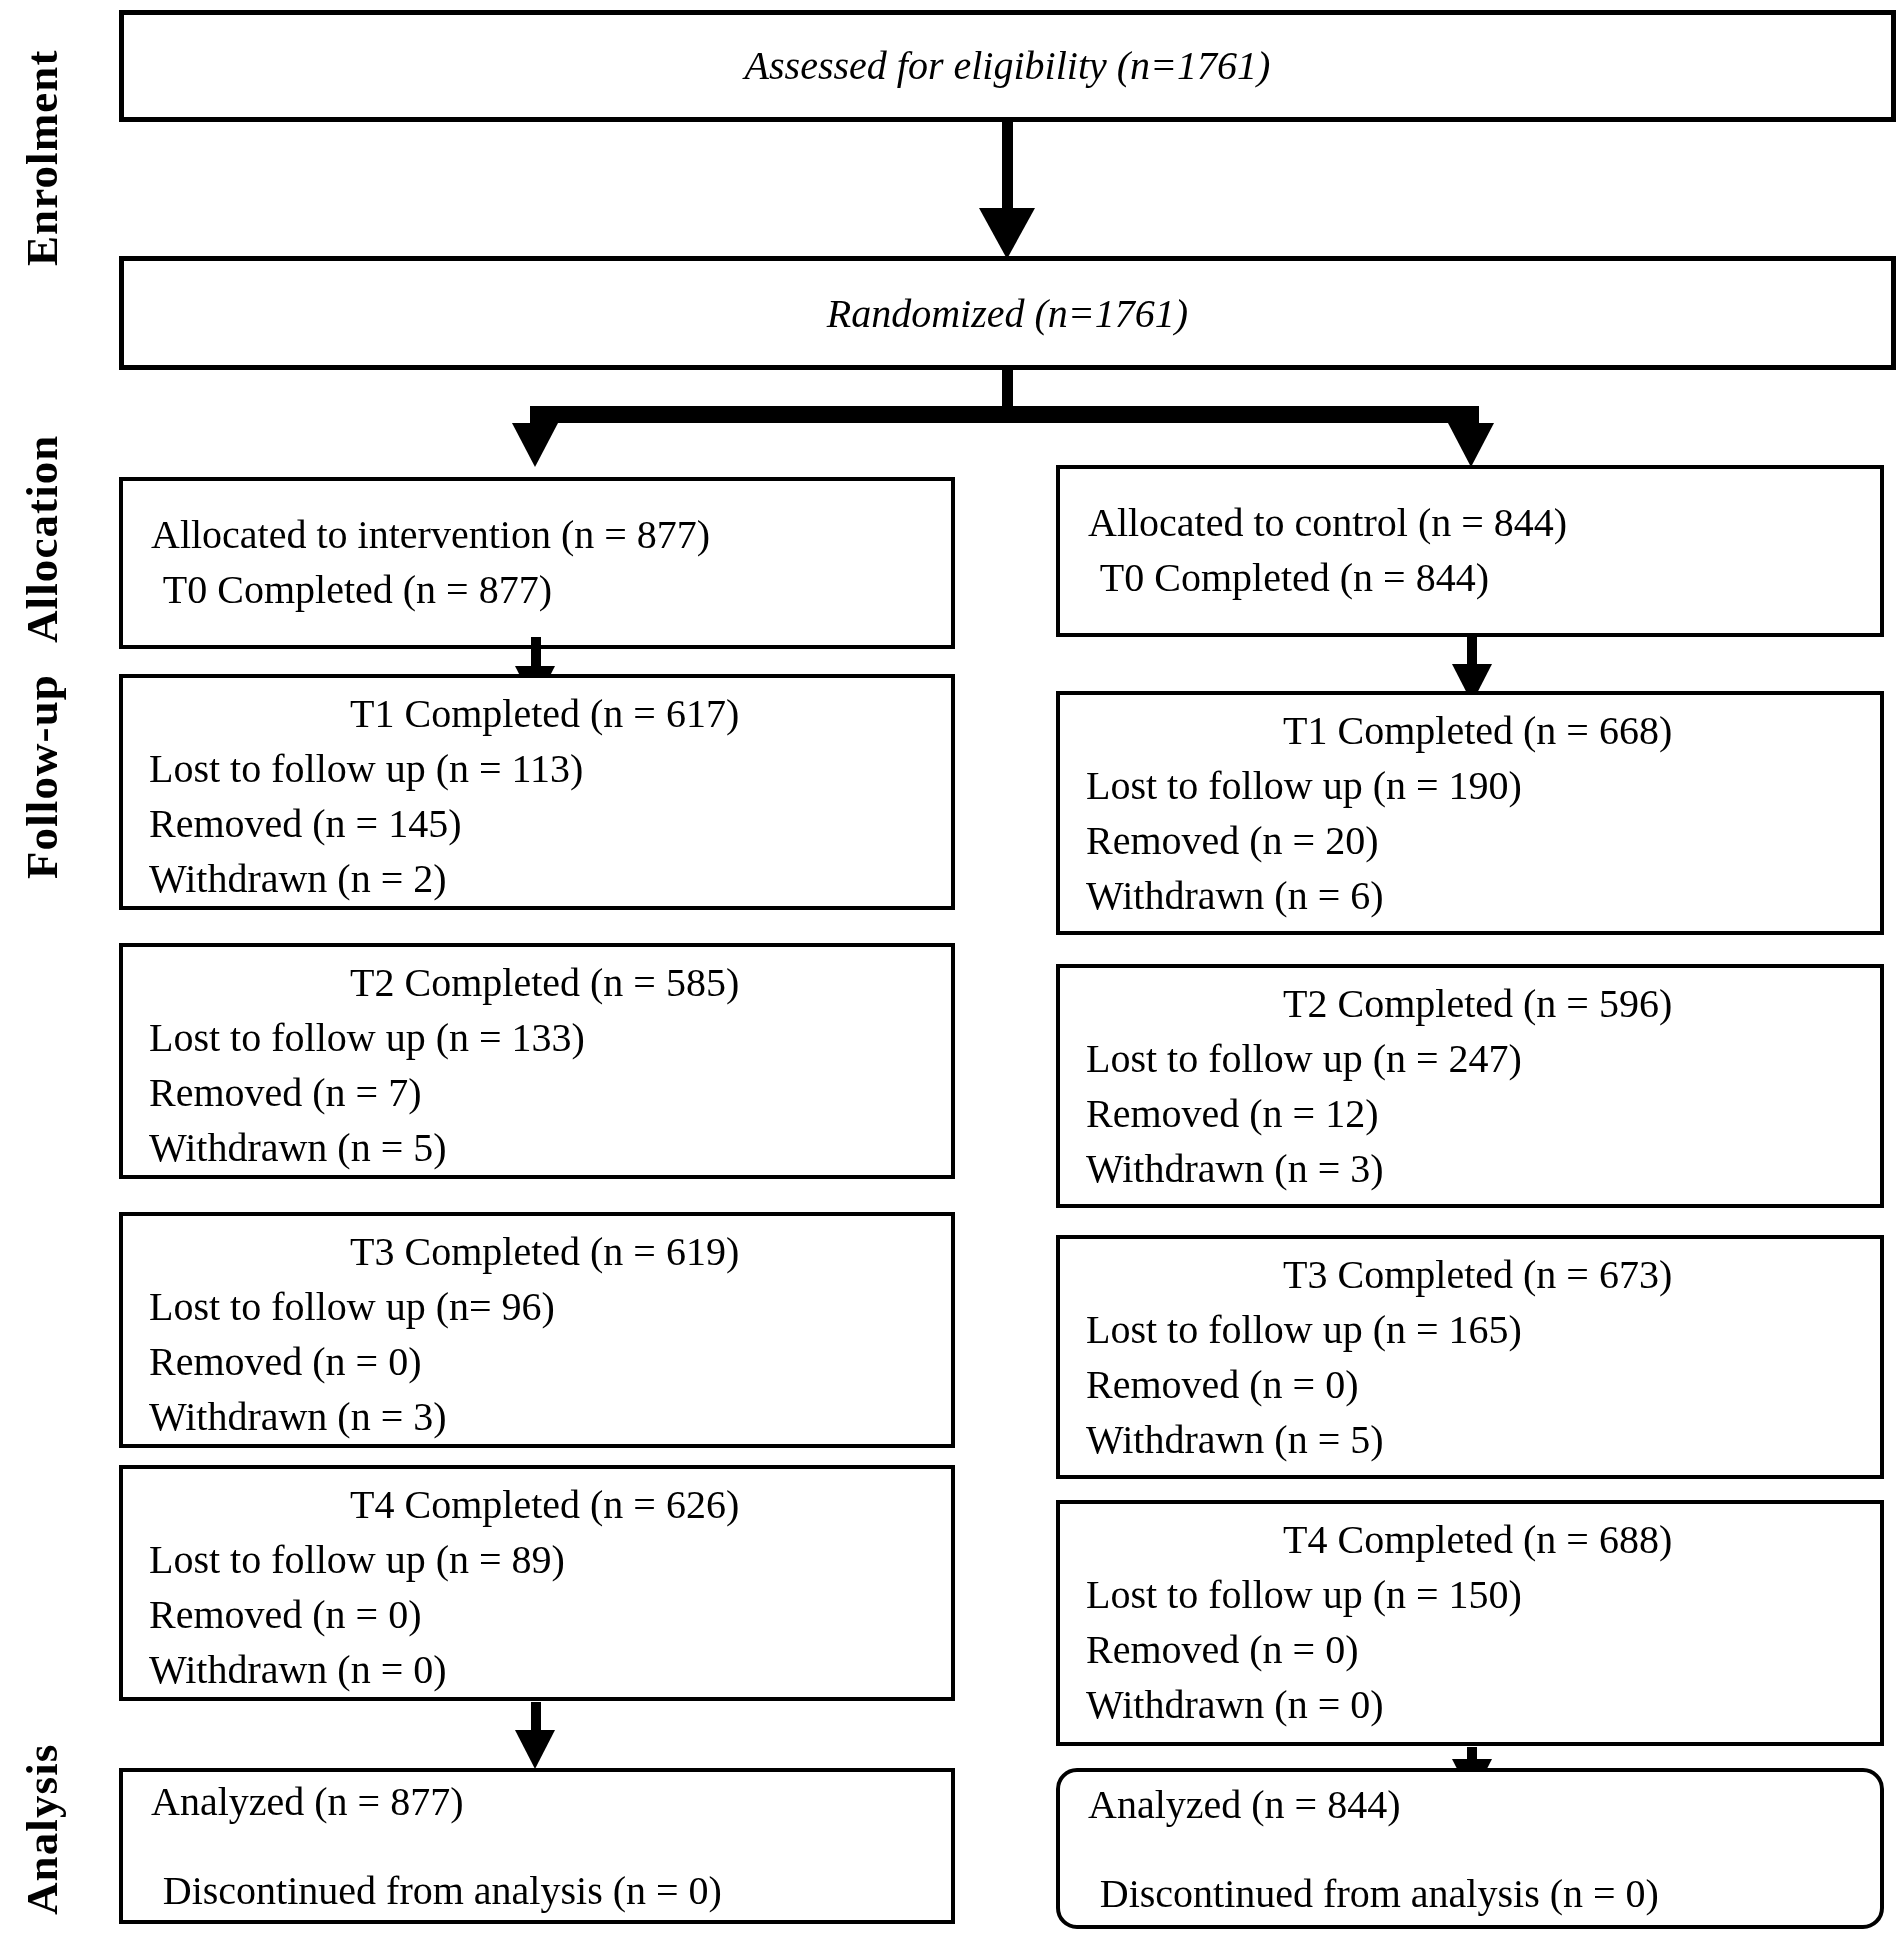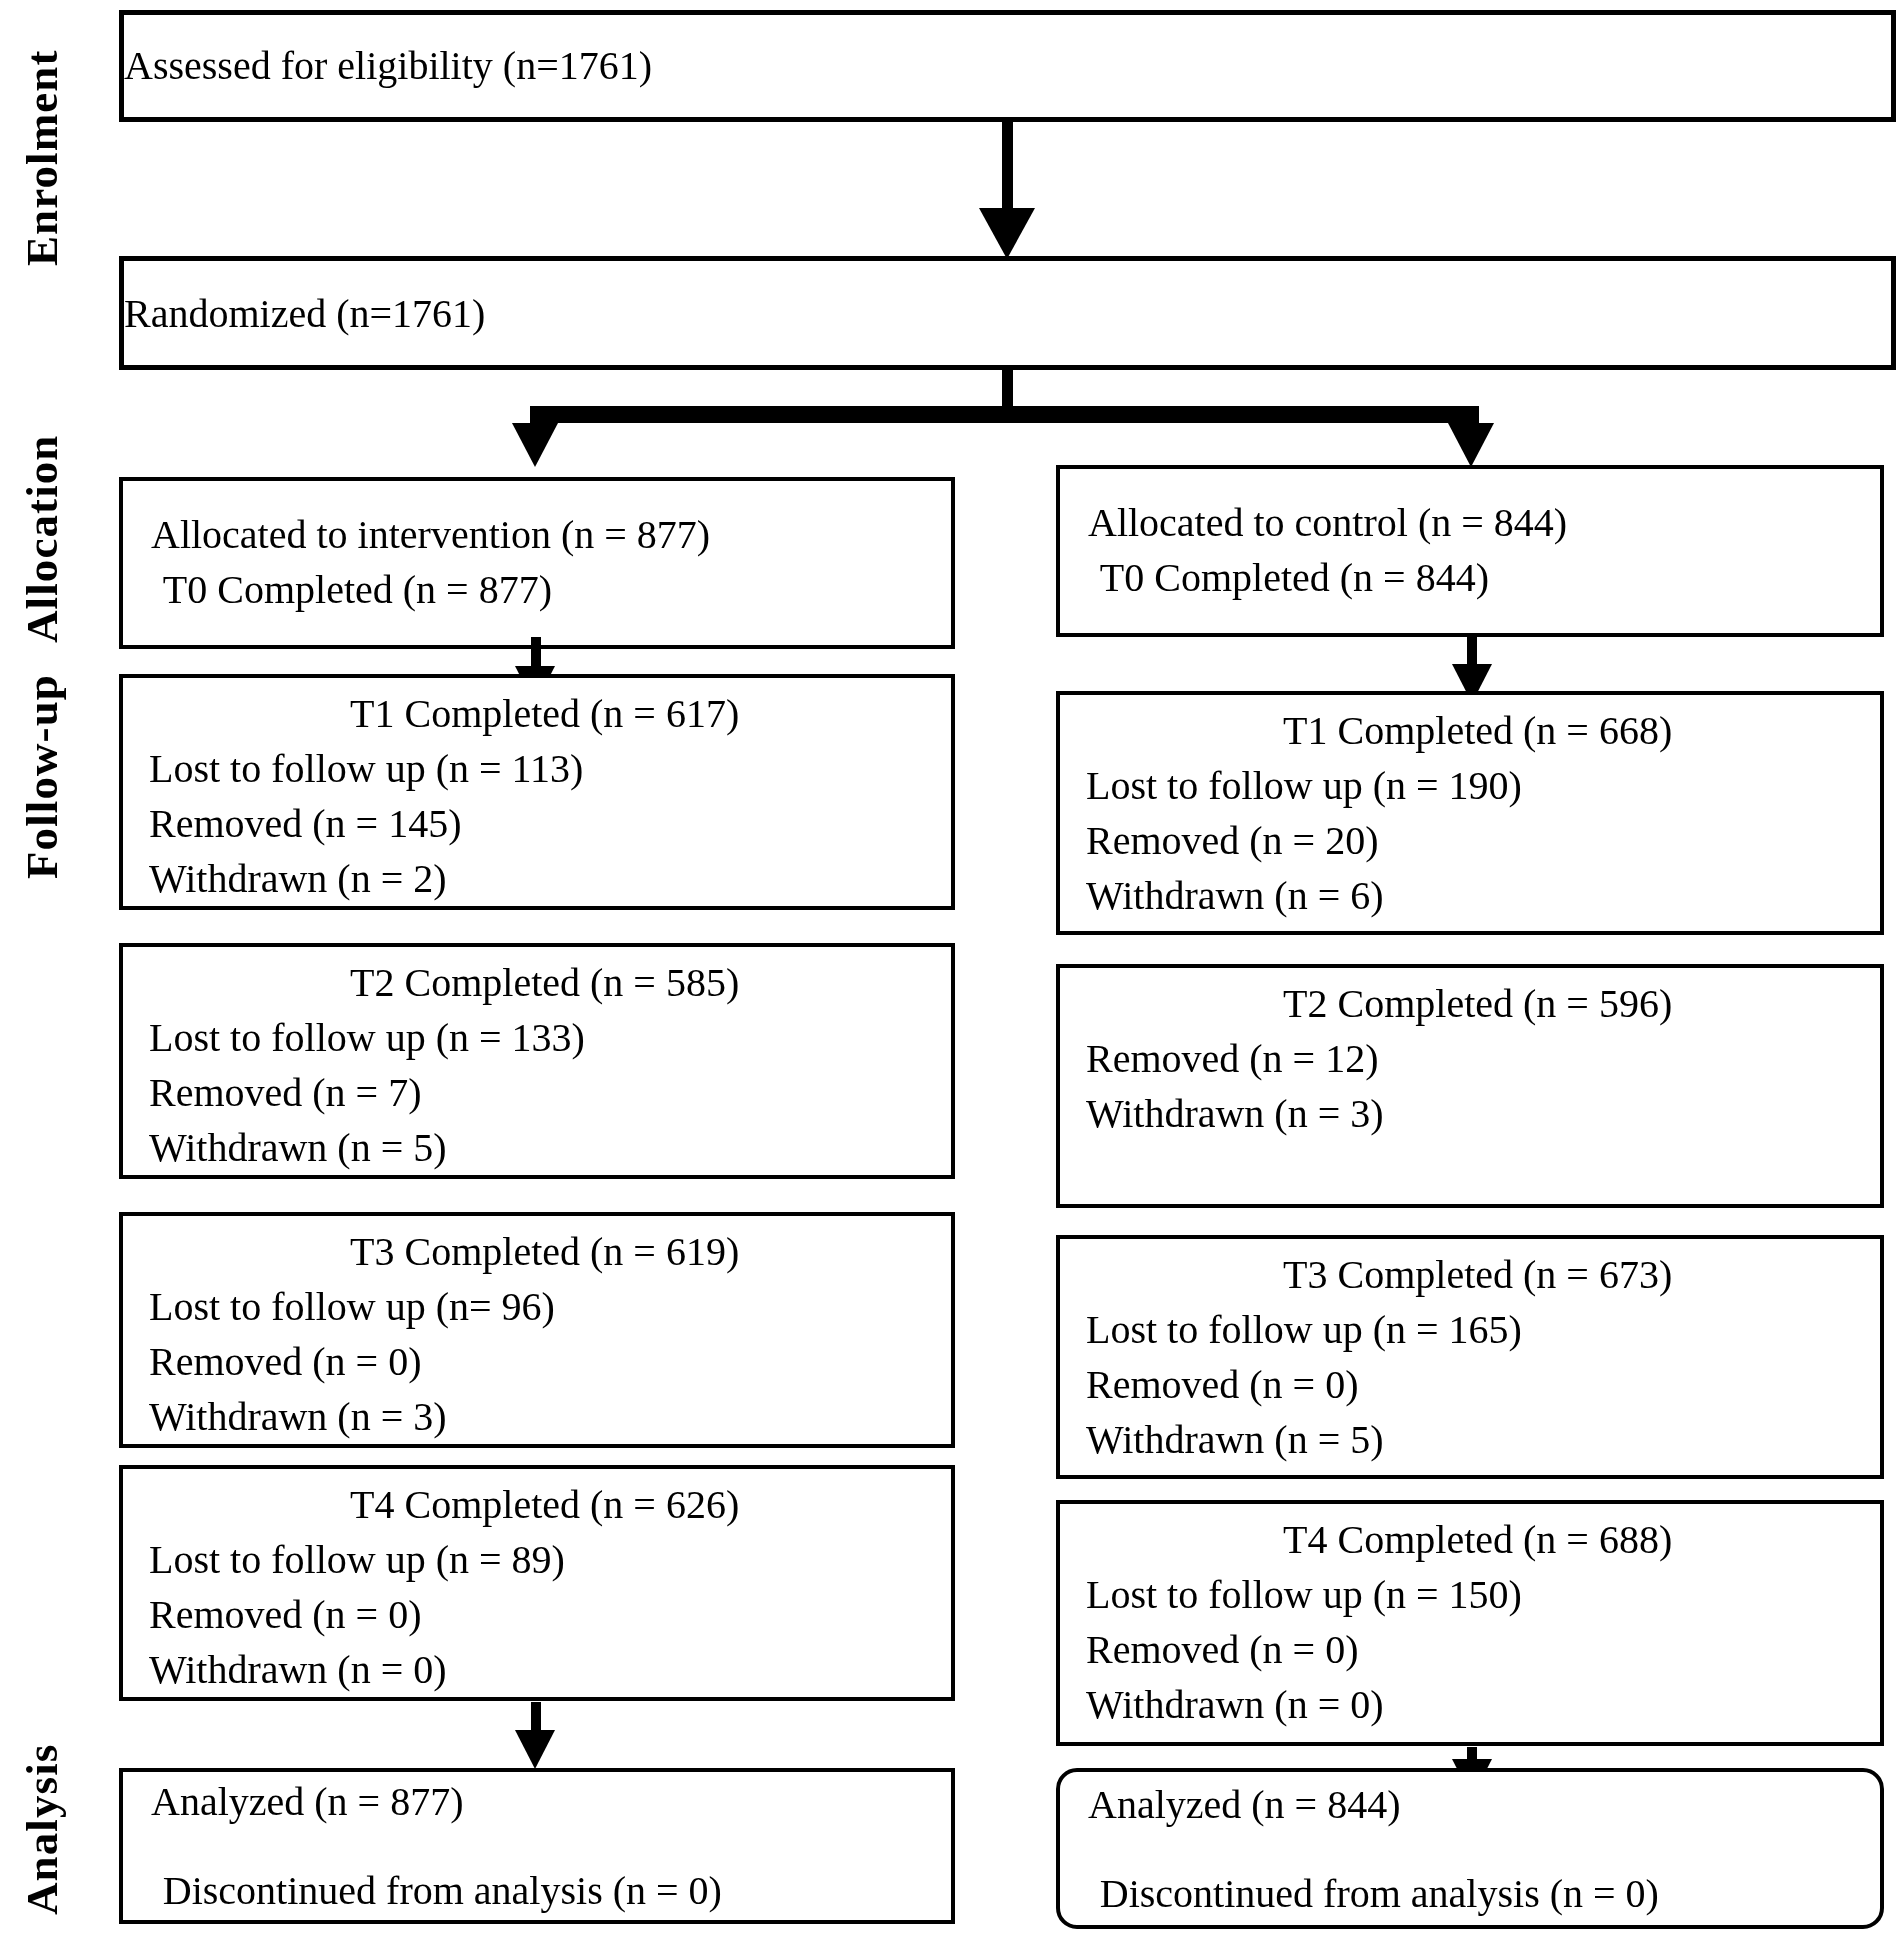--- a/index.html
+++ b/index.html
@@ -12,21 +12,21 @@
   .stage-label{
     position:absolute;display:flex;align-items:center;justify-content:center;
     writing-mode:vertical-rl;transform:rotate(180deg);
     font-weight:bold;font-size:45px;letter-spacing:1.1px;white-space:nowrap;
   }
   .box{
     position:absolute;border:4.3px solid #000;background:#fff;box-sizing:border-box;
     font-size:40px;line-height:55px;
   }
   .box.thick{border-width:5.4px;}
-  .center-box{display:flex;align-items:center;text-align:center;}
+  .center-box{display:flex;align-items:center;justify-content:center;text-align:center;font-style:italic;}
   .pad-box{padding:26px 16px 0 28px;}
   .tbox{padding:7.5px 10.7px 0 26px;}
   .tbox .ttitle{text-align:center;}
   .abox{display:flex;flex-direction:column;justify-content:center;padding-left:28px;gap:34px;}
   .indent1{padding-left:11.8px;}
   .stem{position:absolute;background:#000;}
   .bar{position:absolute;background:#000;}
   .head{position:absolute;width:0;height:0;}
   .head.big{border-left:28px solid transparent;border-right:28px solid transparent;border-top:51px solid #000;}
   .head.mid{border-left:23.6px solid transparent;border-right:23.6px solid transparent;border-top:44px solid #000;}
@@ -98,20 +98,21 @@
   </div>
 
   <div class="box tbox" style="left:1056px;top:691px;width:828px;height:244px;">
     <div class="ttitle">T1 Completed (n = 668)</div>
     <div>Lost to follow up (n = 190)</div>
     <div>Removed (n = 20)</div>
     <div>Withdrawn (n = 6)</div>
   </div>
   <div class="box tbox" style="left:1056px;top:964px;width:828px;height:244px;">
     <div class="ttitle">T2 Completed (n = 596)</div>
+    <div>Lost to follow up (n = 247)</div>
     <div>Removed (n = 12)</div>
     <div>Withdrawn (n = 3)</div>
   </div>
   <div class="box tbox" style="left:1056px;top:1235px;width:828px;height:244px;">
     <div class="ttitle">T3 Completed (n = 673)</div>
     <div>Lost to follow up (n = 165)</div>
     <div>Removed (n = 0)</div>
     <div>Withdrawn (n = 5)</div>
   </div>
   <div class="box tbox" style="left:1056px;top:1500px;width:828px;height:246px;">

